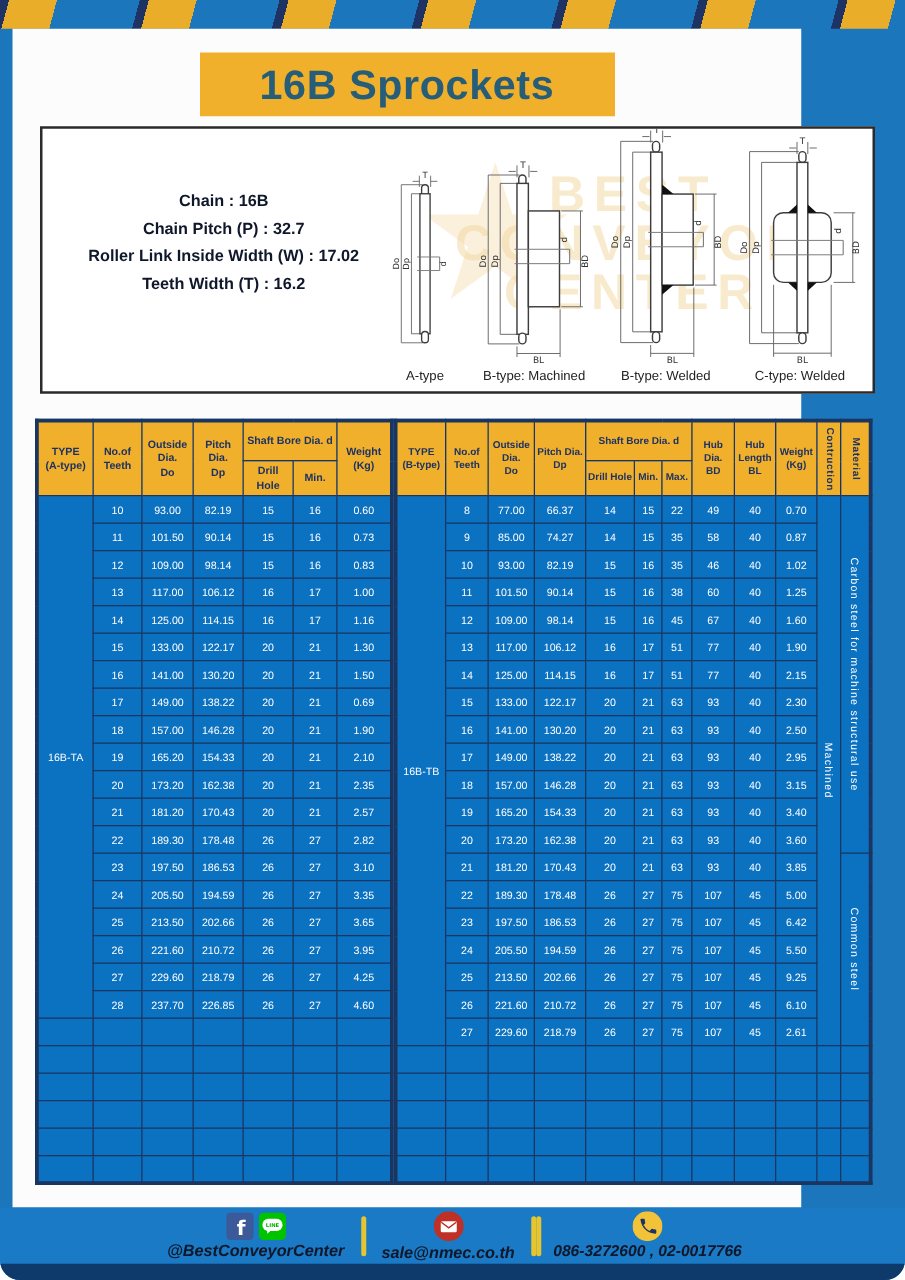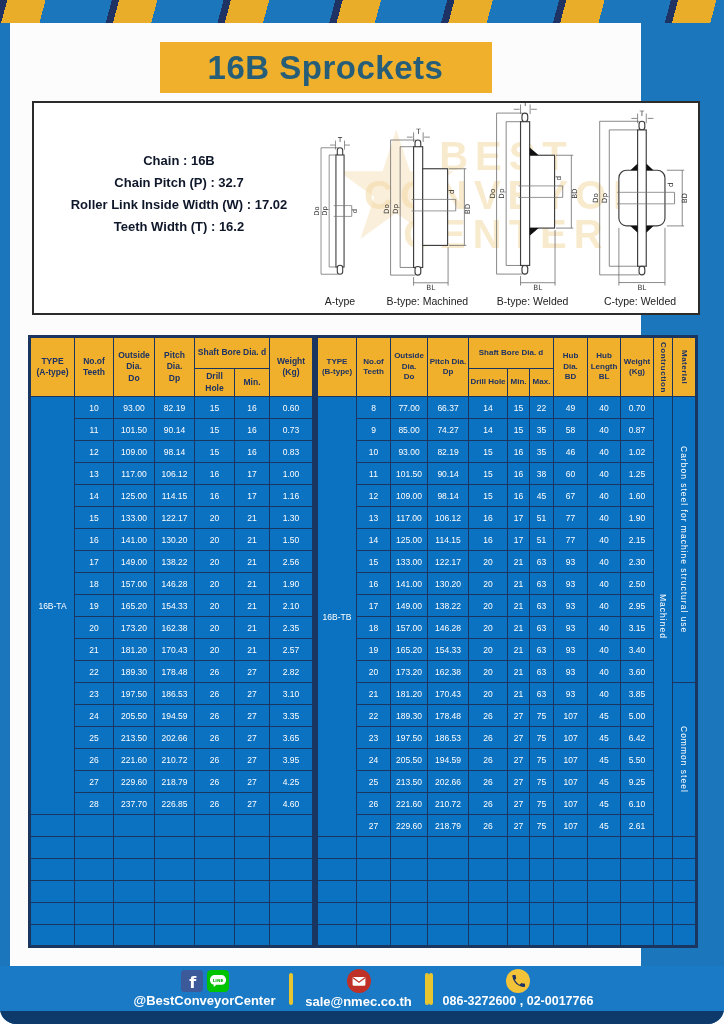--- a/index.html
+++ b/index.html
@@ -50,21 +50,21 @@
   .tbl thead tr:first-child { height:32px; } .tbl thead tr:last-child { height:28px; }
   .type-cell { font-size:9px; }
   .vtext { writing-mode:vertical-rl; text-orientation:mixed; letter-spacing:1px;
     font-size:8px; margin:0 auto; }
   th.vtext { letter-spacing:0.5px; padding:2px 0; }
 
   
   .footer { position:absolute; left:0; top:966px; width:724px; height:45px; background:#1a7ac6;
     display:flex; align-items:center; justify-content:center; }
   .fitem { display:flex; flex-direction:column; align-items:center; justify-content:center; gap:1px; }
-  .fitem .ftext { color:#ffffff; font-weight:bold; font-size:13px; white-space:nowrap; }
+  .fitem .ftext { color:#0f172a; font-weight:bold; font-size:13px; white-space:nowrap;font-style:italic; }
   .fi-1 { width:168px; } .fi-2 { width:132px; } .fi-3 { width:246px; } .fi-4 { width:171px; }
   .fi-4 .ftext { font-size:12.5px; }
   .fdiv { width:4px; height:32px; background:#e7c52f; border-radius:2px; flex:none; }
   .icon-row { display:flex; gap:4px; align-items:center; }
   .bottom-strip { position:absolute; left:0; top:1011px; width:724px; height:13px; background:#0e3a6b; }
 </style>
 </head>
 <body>
 
 <div id="app">
@@ -357,21 +357,21 @@
               <td>20</td>
               <td>21</td>
               <td>1.50</td>
             </tr>
             <tr>
               <td>17</td>
               <td>149.00</td>
               <td>138.22</td>
               <td>20</td>
               <td>21</td>
-              <td>2.56</td>
+              <td>0.69</td>
             </tr>
             <tr>
               <td>18</td>
               <td>157.00</td>
               <td>146.28</td>
               <td>20</td>
               <td>21</td>
               <td>1.90</td>
             </tr>
             <tr>

